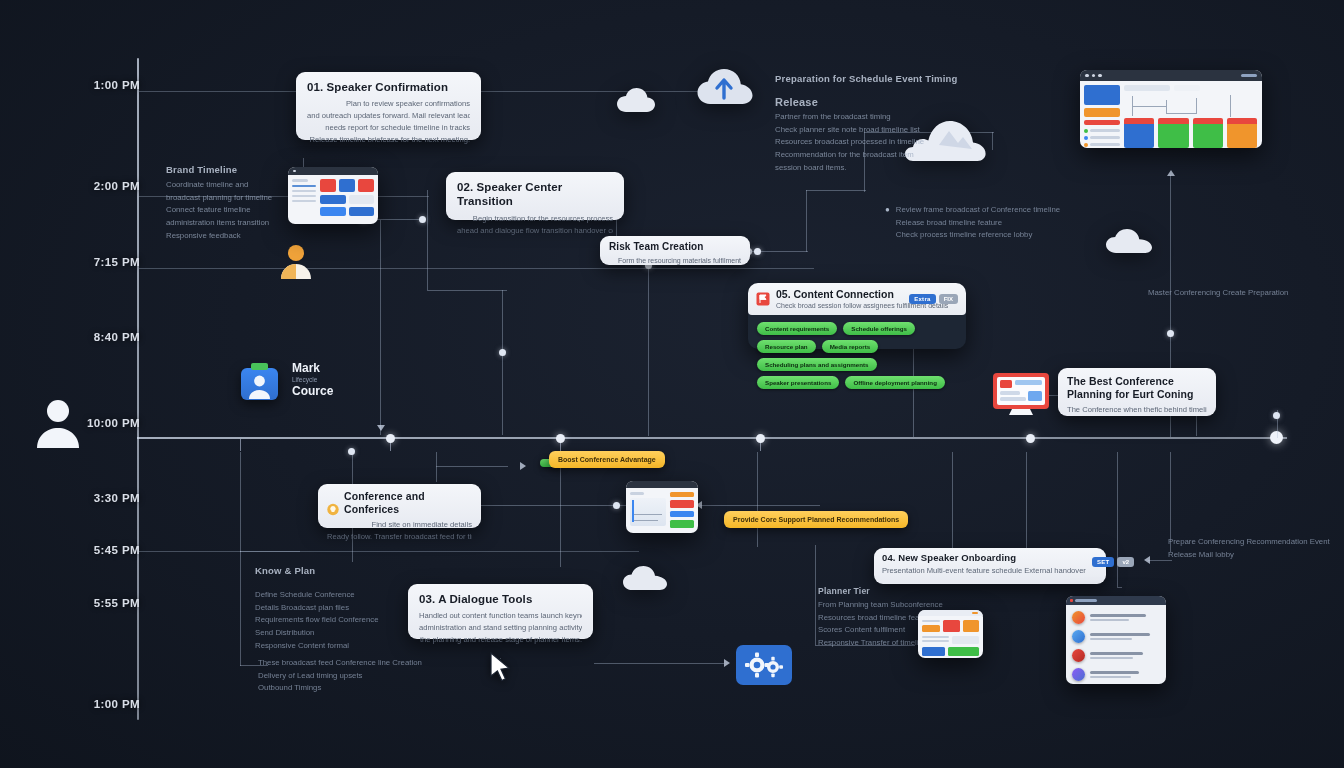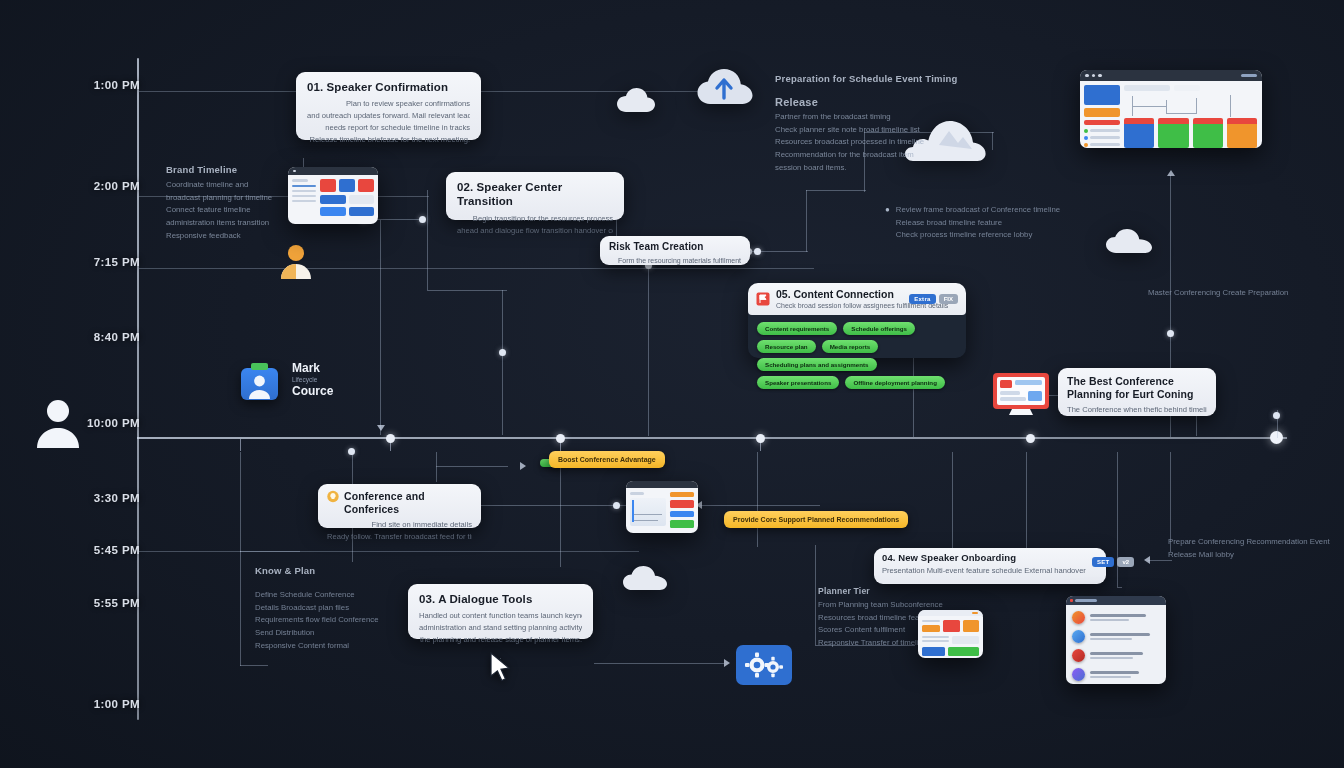--- a/index.html
+++ b/index.html
@@ -271,20 +271,25 @@
     <div class="t-head">Know &amp; Plan</div>
     <div style="margin-top:13px;">
       <div class="t-line">Define Schedule Conference</div>
       <div class="t-line">Details Broadcast plan files</div>
       <div class="t-line">Requirements flow field Conference</div>
       <div class="t-line">Send Distribution</div>
       <div class="t-line">Responsive Content formal</div>
     </div>
   </div>
 
+  <div class="txtblock" style="left:258px;top:657px;width:190px;">
+    <div class="t-line">These broadcast feed Conference line Creation</div>
+    <div class="t-line">Delivery of Lead timing upsets</div>
+    <div class="t-line">Outbound Timings</div>
+  </div>
 
   <div class="txtblock" style="left:818px;top:586px;width:160px;">
     <div class="t-head" style="font-size:8.6px;">Planner Tier</div>
     <div style="margin-top:3px;">
       <div class="t-line">From Planning team Subconference</div>
       <div class="t-line">Resources broad timeline features</div>
       <div class="t-line">Scores Content fulfilment</div>
       <div class="t-line">Responsive Transfer of timeline</div>
     </div>
   </div>
@@ -308,21 +313,21 @@
   </div>
 
   <div class="card sm" style="left:600px;top:236px;width:150px;height:29px;padding:5px 9px;">
     <div class="c-title">Risk Team Creation</div>
     <div class="c-body">
       <div>Form the resourcing materials fulfilment</div>
     </div>
   </div>
 
   <div class="card" style="left:318px;top:484px;width:163px;height:44px;padding:6px 9px;">
-    <div style="display:flex;align-items:flex-start;gap:5px;">
+    <div style="display:flex;align-items:flex-end;gap:5px;">
       <svg width="13" height="13" viewBox="0 0 13 13">
         <circle cx="6.5" cy="6.5" r="6.2" fill="#f0b340"></circle>
         <path d="M6.5 2.6a3 3 0 0 0-1.6 5.5v1.2h3.2V8.1A3 3 0 0 0 6.5 2.6z" fill="#fff8e6"></path>
       </svg>
       <div class="c-title" style="font-size:10.5px;">Conference and Conferices</div>
     </div>
     <div class="c-body" style="margin-top:3px;">
       <div>Find site on immediate details</div>
       <div>Ready follow. Transfer broadcast feed for timeline</div>
     </div>
@@ -363,21 +368,21 @@
             <div>Presentation Multi-event feature schedule External handover</div>
           </div>
       </div>
       <div style="display:flex;gap:3px;padding-top:5px;">
         <span class="badge-blue">SET</span>
         <span class="badge-grey">v2</span>
       </div>
     </div>
   </div>
 
-  <div class="chipcard" style="left:748px;top:283px;width:218px;height:75px;">
+  <div class="chipcard" style="left:748px;top:283px;width:218px;height:66px;">
     <div class="head">
       <svg width="14" height="14" viewBox="0 0 14 14">
         <rect x="0.5" y="0.5" width="13" height="13" rx="2" fill="#e8473e"></rect>
         <path d="M4 3v8M4 3h6l-1.6 2.2L10 7.4H4z" fill="#fff" stroke="#fff" stroke-width="1"></path>
       </svg>
       <div style="flex:1;min-width:0;">
         <div class="ttl">05. Content Connection</div>
         <div class="sub">Check broad session follow assignees fulfillment details</div>
       </div>
       <div style="display:flex;gap:3px;">

